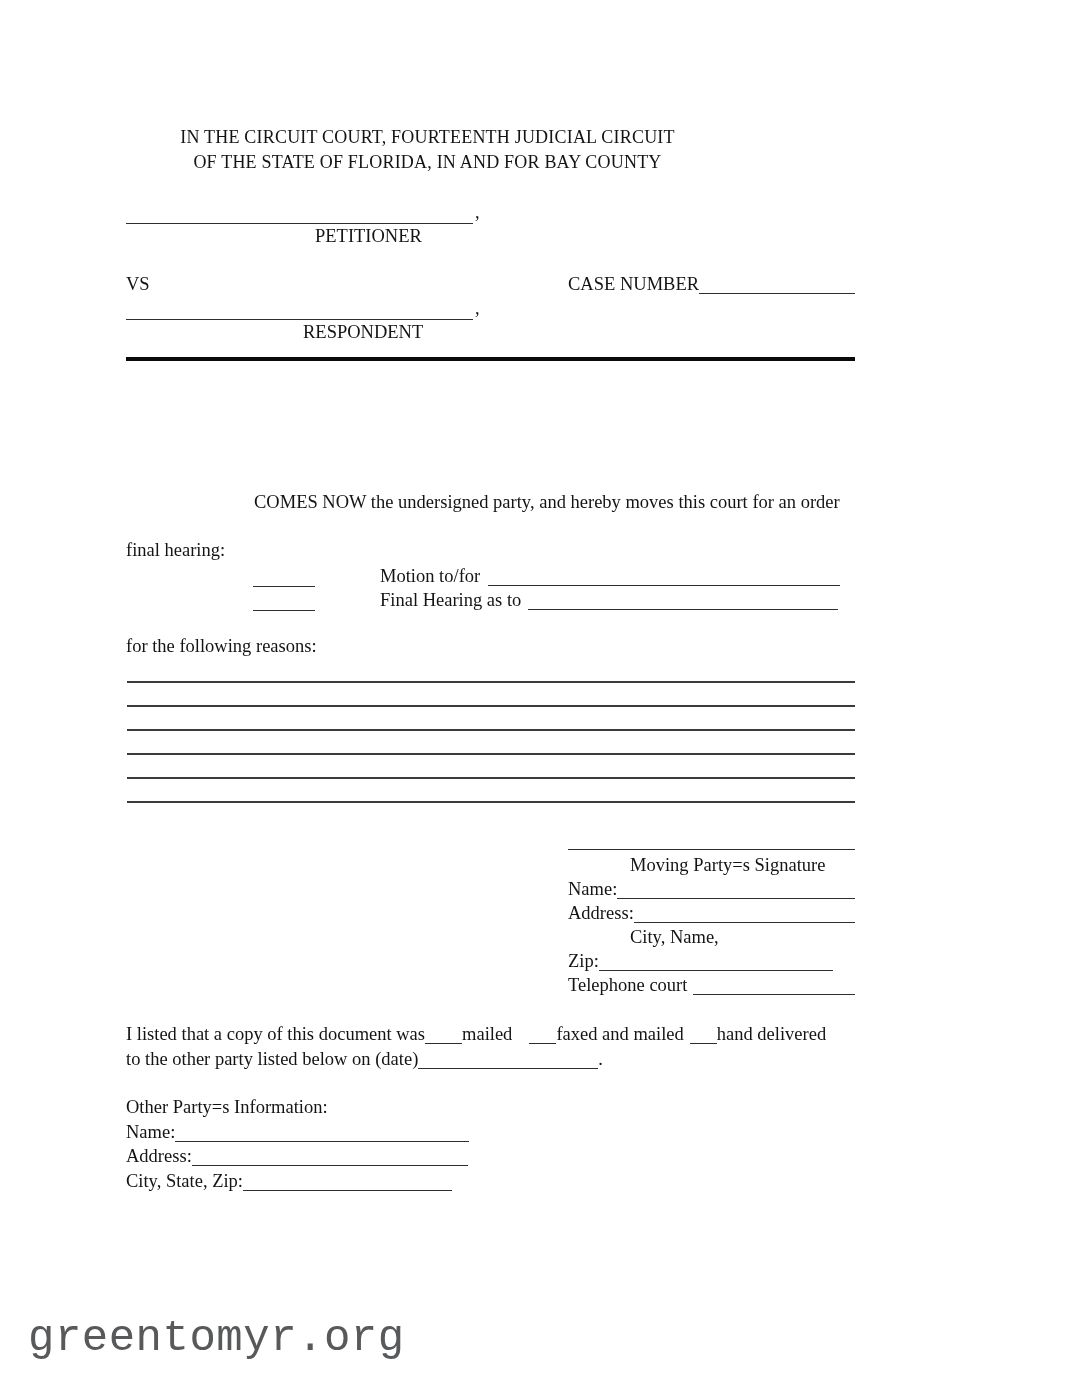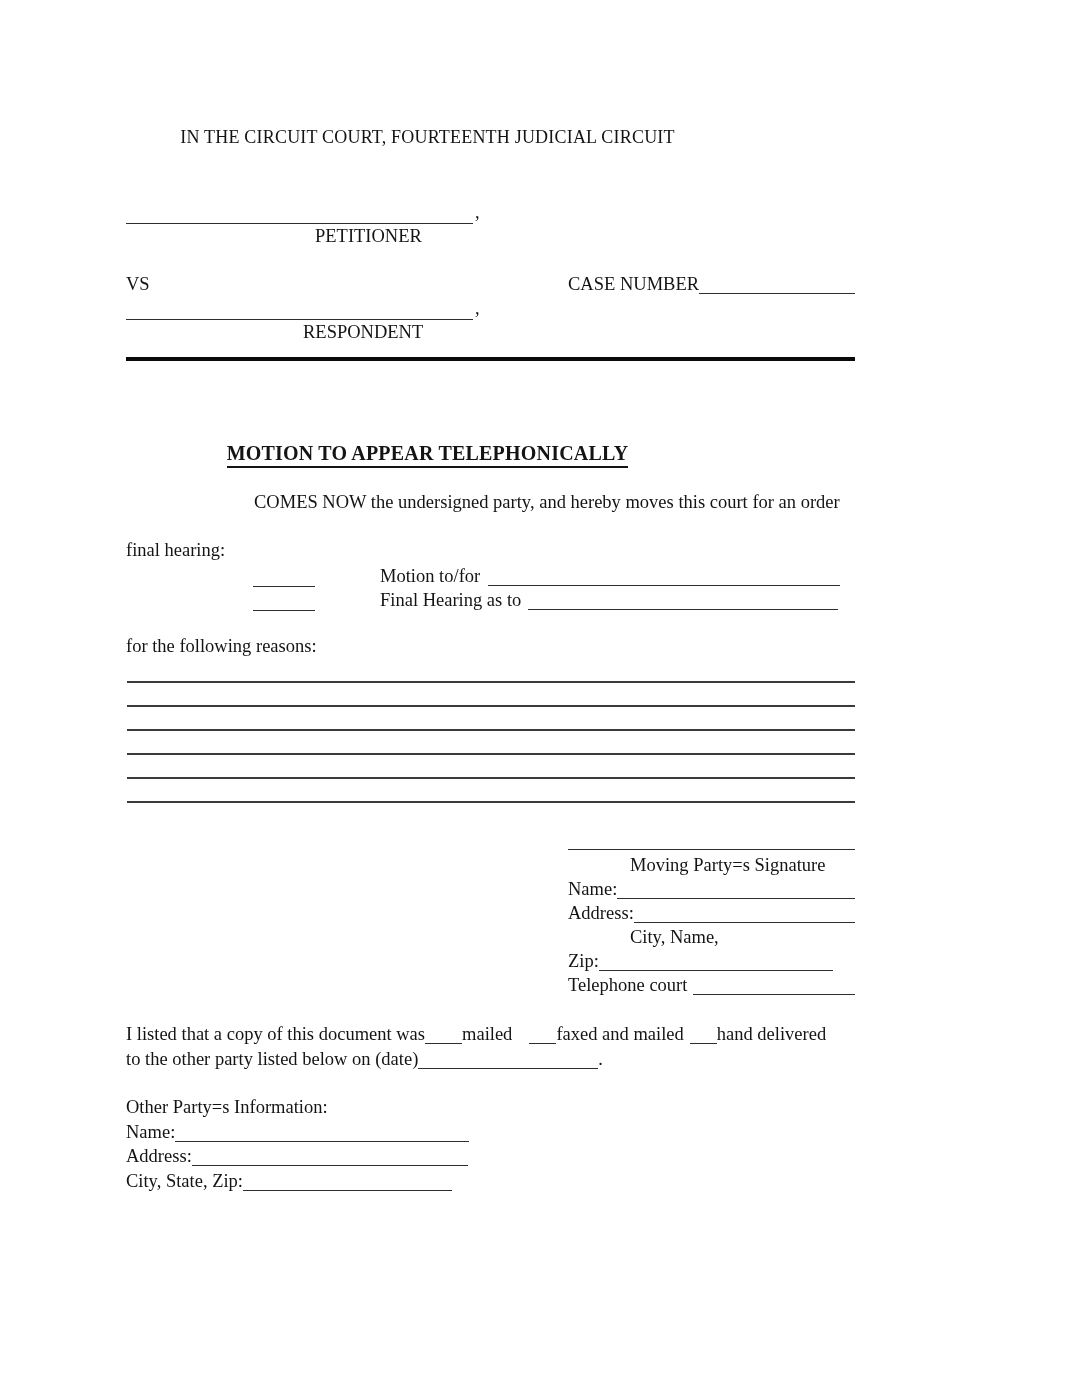--- a/index.html
+++ b/index.html
@@ -50,35 +50,35 @@
     letter-spacing: 0.5px;
     white-space: nowrap;
   }
 </style>
 </head>
 <body>
 
 <div class="page">
 
   <div class="abs t hdr center" style="top:127px">IN THE CIRCUIT COURT, FOURTEENTH JUDICIAL CIRCUIT</div>
+  <div class="abs t hdr center" style="top:152px">OF THE STATE OF FLORIDA, IN AND FOR BAY COUNTY</div>
 
   <div class="blankblock" style="left:126px; top:201px; width:347px; height:22px"></div>
   <div class="abs t" style="left:475px; top:202px">,</div>
   <div class="abs t" style="left:315px; top:226px">PETITIONER</div>
 
   <div class="abs t" style="left:126px; top:274px">VS</div>
   <div class="abs t" style="left:568px; top:274px"><span>CASE NUMBER</span><span class="blank" style="width:183px"></span></div>
 
   <div class="blankblock" style="left:126px; top:297px; width:347px; height:22px"></div>
   <div class="abs t" style="left:475px; top:298px">,</div>
   <div class="abs t" style="left:303px; top:322px">RESPONDENT</div>
 
   <div class="divider" style="left:126px; top:357px; width:821px; height:4px"></div>
 
-  <div class="abs center" style="top:442px"><span class="title-inner">MOTION TO APPEAR TELEPHONICALLY</span></div>
 
   <div class="abs t" style="left:254px; top:492px">COMES NOW the undersigned party, and hereby moves this court for an order</div>
   <div class="abs t" style="left:126px; top:540px">final hearing:</div>
 
   <div class="blankblock" style="left:253px; top:568px; width:62px; height:18px"></div>
   <div class="abs t" style="left:380px; top:566px"><span>Motion to/for</span><span class="blank" style="width:352px; margin-left:8px"></span></div>
 
   <div class="blankblock" style="left:253px; top:592px; width:62px; height:18px"></div>
   <div class="abs t" style="left:380px; top:590px"><span>Final Hearing as to</span><span class="blank" style="width:310px; margin-left:7px"></span></div>
 
@@ -100,14 +100,15 @@
   <div class="abs t" style="left:568px; top:975px"><span>Telephone court</span><span class="blank" style="width:168px; margin-left:6px"></span></div>
 
   <div class="abs t" style="left:126px; top:1024px"><span>I listed that a copy of this document was</span><span class="blank" style="width:37px"></span><span>mailed</span><span class="blank" style="width:27px; margin-left:17px"></span><span>faxed and mailed</span><span class="blank" style="width:27px; margin-left:6px"></span><span>hand delivered</span></div>
   <div class="abs t" style="left:126px; top:1049px"><span>to the other party listed below on (date)</span><span class="blank" style="width:180px"></span><span>.</span></div>
 
   <div class="abs t" style="left:126px; top:1097px">Other Party=s Information:</div>
   <div class="abs t" style="left:126px; top:1122px"><span>Name:</span><span class="blank" style="width:294px"></span></div>
   <div class="abs t" style="left:126px; top:1146px"><span>Address:</span><span class="blank" style="width:276px"></span></div>
   <div class="abs t" style="left:126px; top:1171px"><span>City, State, Zip:</span><span class="blank" style="width:209px"></span></div>
 
+  <div class="watermark" style="left:28px; top:1313px">greentomyr.org</div>
 
 </div>
 
 </body></html>

